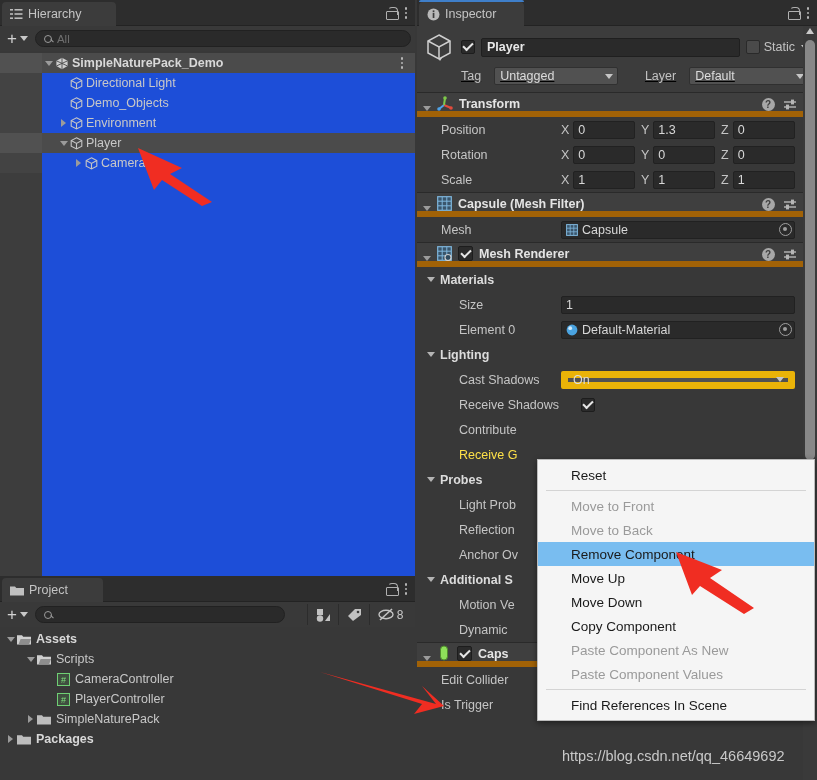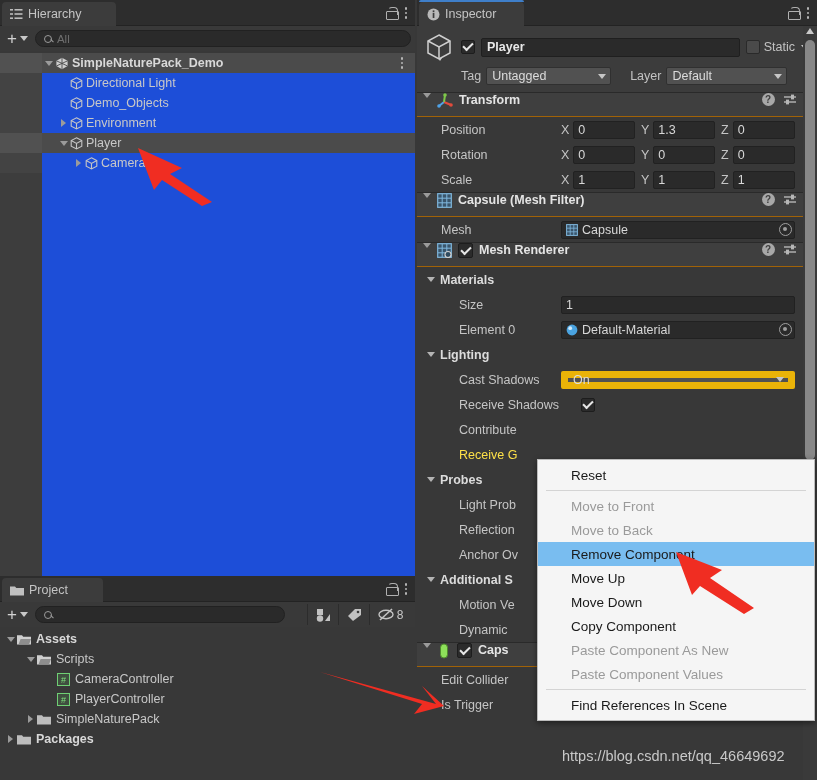--- a/index.html
+++ b/index.html
@@ -73,33 +73,33 @@
     width:14px;height:14px;background:#2b2b2b;border:1px solid #1d1d1d;border-radius:2px;
     display:flex;align-items:center;justify-content:center;flex:none;
   }
   .chkbox.on::after{content:"";width:8px;height:4px;border-left:2px solid #e6e6e6;border-bottom:2px solid #e6e6e6;transform:rotate(-45deg) translate(1px,-1px);}
   .namefield{
     flex:1;height:19px;background:#2a2a2a;border:1px solid #1f1f1f;border-radius:2px;
     color:#e8e8e8;font-size:12.5px;font-weight:bold;display:flex;align-items:center;padding:0 5px;
   }
   .statwrap{display:flex;align-items:center;gap:4px;color:#c3c3c3;font-size:12.5px;}
   .statchk{width:14px;height:14px;background:#4a4a4a;border:1px solid #2a2a2a;border-radius:2px;}
-  .oh-row2{display:flex;align-items:center;gap:5px;margin-top:5px;padding-left:36px;}
+  .oh-row2{display:flex;align-items:center;gap:13px;margin-top:5px;padding-left:36px;text-decoration:underline;}
   .lbl{color:#c3c3c3;font-size:12.5px;}
   .dropdown{
     height:18px;background:#515151;border:1px solid #303030;border-radius:2px;
     display:flex;align-items:center;justify-content:space-between;padding:0 4px 0 5px;
     color:#dcdcdc;font-size:12.5px;
   }
   .dd-caret{width:0;height:0;border-left:4px solid transparent;border-right:4px solid transparent;border-top:5px solid #c6c6c6;margin-left:6px;}
 
   .comp { border-top:1px solid #2a2a2a; background:#383838;}
   .comp-head{
-    height:24px;display:flex;align-items:flex-start;gap:6px;padding:0 6px 0 6px;background:#3f3f3f;
-    border-bottom:1px solid #a16207;
+    height:24px;display:flex;align-items:flex-end;gap:6px;padding:0 6px 0 6px;background:#3f3f3f;
+    border-bottom:6px solid #a16207;
   }
   .comp-title{font-size:12.5px;font-weight:bold;color:#e4e4e4;flex:1;}
   .comp-icons{display:flex;align-items:center;gap:8px;}
   .qmark{
     width:13px;height:13px;border-radius:50%;background:#a8a8a8;color:#3f3f3f;
     font-size:10px;font-weight:bold;display:flex;align-items:center;justify-content:center;
   }
 
   .frow{height:25px;display:flex;align-items:center;font-size:12.5px;color:#c5c5c5;padding-left:24px;}
   .frow .fname{width:120px;flex:none;}

